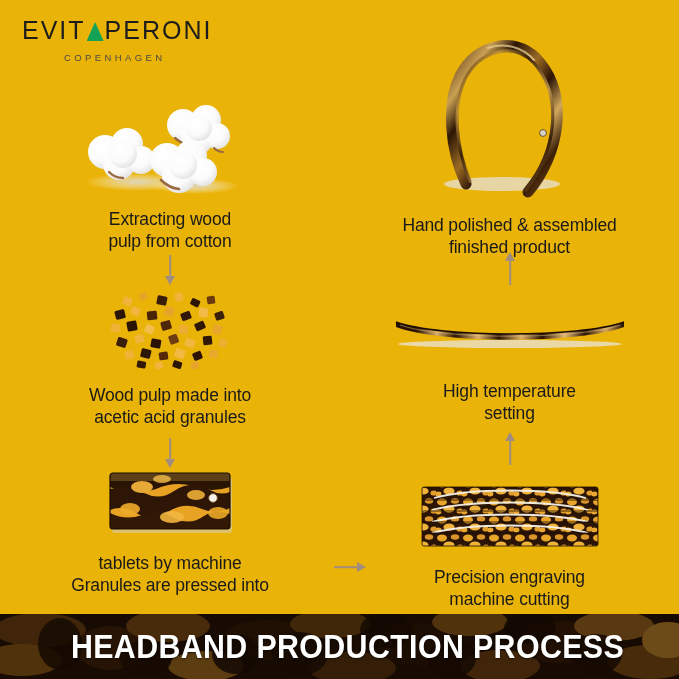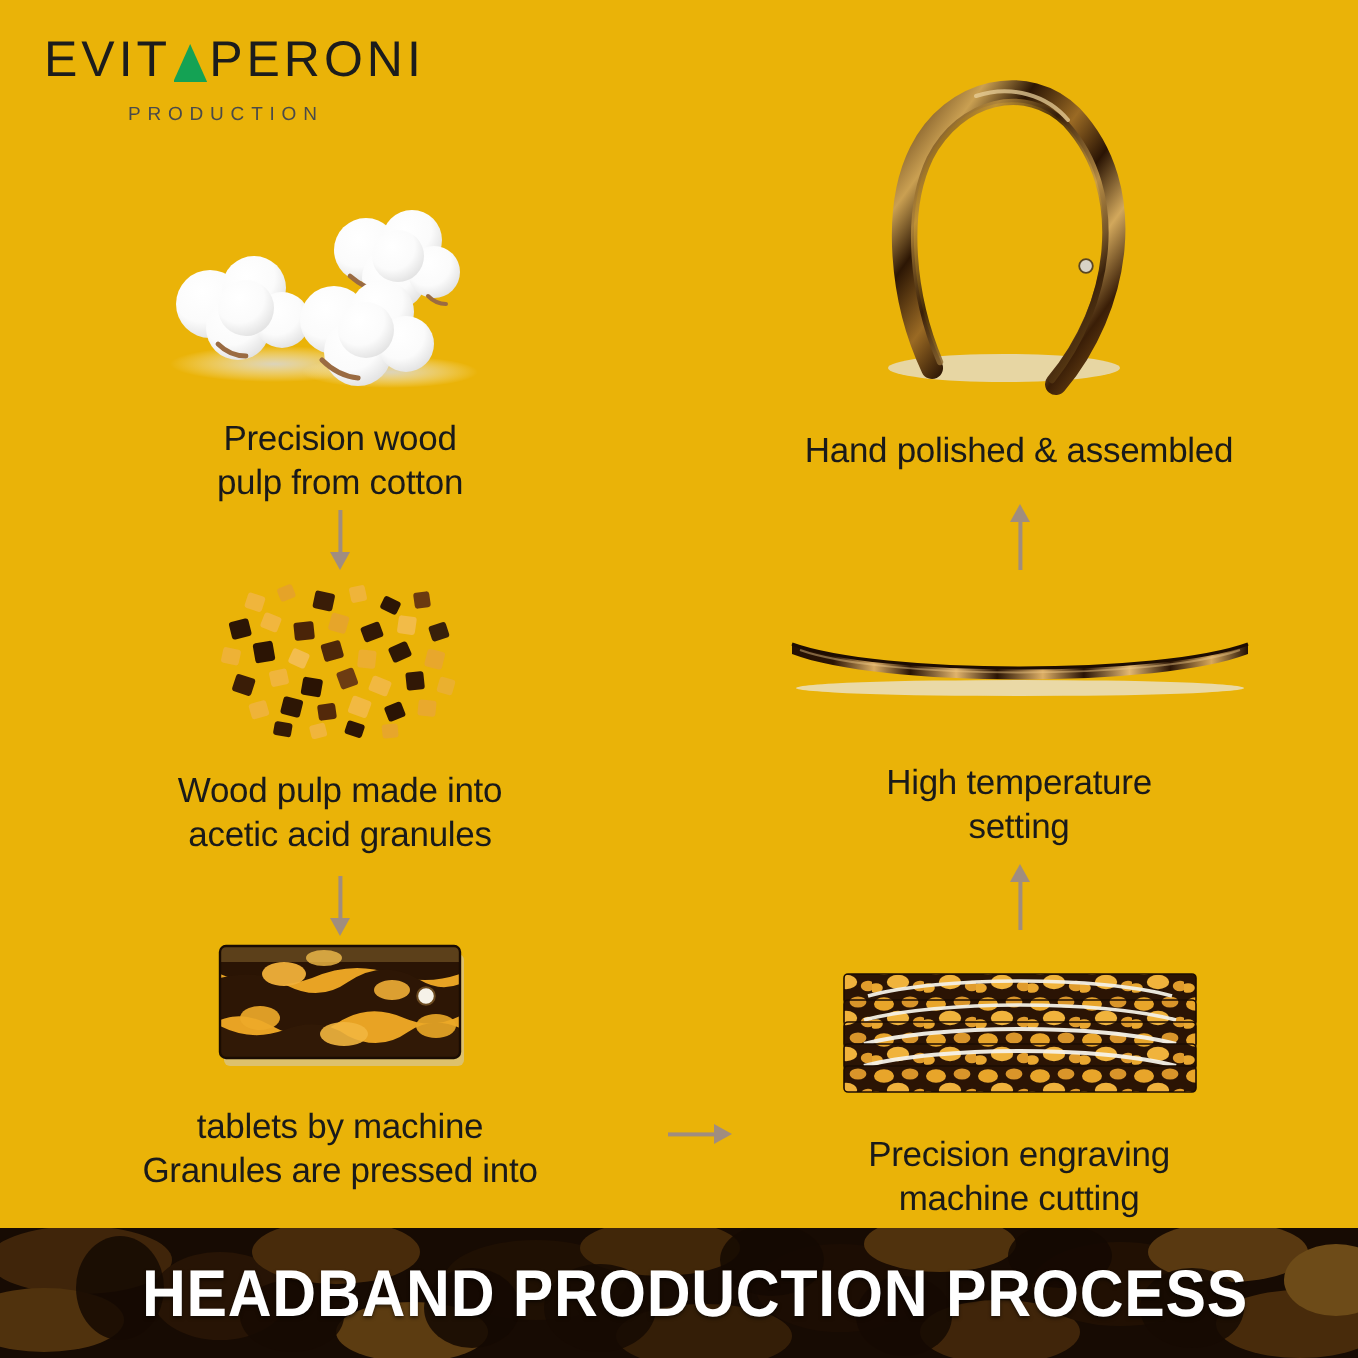--- a/index.html
+++ b/index.html
@@ -78,21 +78,21 @@
 </style>
 </head>
 <body>
 
 <div class="page">
 
   <div class="logo">
     <div class="logo-word">
       <span>EVIT</span><span class="logo-tri"></span><span>PERONI</span>
     </div>
-    <div class="logo-sub">PRODUCTION</div>
+    <div class="logo-sub">COPENHAGEN</div>
   </div>
 
   <div class="col-l">
 
     <div class="cell" style="top:100px;height:150px;">
       <div class="art" style="height:96px;">
         <svg width="190" height="100" viewBox="0 0 190 100">
           <defs>
             <radialGradient id="puff" cx="38%" cy="32%" r="72%">
               <stop offset="0%" stop-color="#ffffff"></stop>
@@ -130,21 +130,21 @@
             <circle cx="92" cy="62" r="17" fill="url(#puff)"></circle>
             <circle cx="116" cy="58" r="16" fill="url(#puff)"></circle>
             <circle cx="104" cy="78" r="17" fill="url(#puff)"></circle>
             <circle cx="128" cy="74" r="14" fill="url(#puff)"></circle>
             <circle cx="108" cy="67" r="14" fill="url(#puff)"></circle>
             <path d="M86 82 q8 8 18 9" stroke="#9a6b42" stroke-width="2.6" fill="none" stroke-linecap="round"></path>
           </g>
         </svg>
       </div>
       <div class="caption" style="margin-top:12px;">
-        <div>Precision wood</div>
+        <div>Extracting wood</div>
         <div>pulp from cotton</div>
       </div>
     </div>
 
     <div class="arrow" style="left:152px;top:255px;width:36px;height:32px;">
       <div class="arr-line-v" style="top:0;height:24px;"></div>
       <div class="arr-head-d" style="top:21px;"></div>
     </div>
 
     <div class="cell" style="top:288px;height:150px;">
@@ -279,20 +279,21 @@
           <path d="M116 158 C 146 120, 154 64, 123 30 C 103 10, 70 18, 55 47 C 42 74, 46 116, 60 149" fill="none" stroke="url(#bandgrad2)" stroke-width="3.2" stroke-linecap="round" opacity="0.85"></path>
 
           <path d="M78 16 C 96 10, 114 16, 124 28" fill="none" stroke="#e8cf9a" stroke-width="2" stroke-linecap="round" opacity="0.75"></path>
 
           <circle cx="133" cy="101" r="3.4" fill="#d8d3c6"></circle>
           <circle cx="133" cy="101" r="3.4" fill="none" stroke="#5a4622" stroke-width="0.9"></circle>
         </svg>
       </div>
       <div class="caption" style="margin-top:10px;">
         <div>Hand polished &amp; assembled</div>
+        <div>finished product</div>
       </div>
     </div>
 
     <div class="arrow" style="left:152px;top:252px;width:36px;height:34px;">
       <div class="arr-line-v" style="top:8px;height:25px;"></div>
       <div class="arr-head-u" style="top:0;"></div>
     </div>
 
     <div class="cell" style="top:296px;height:142px;">
       <div class="art" style="height:70px;">

